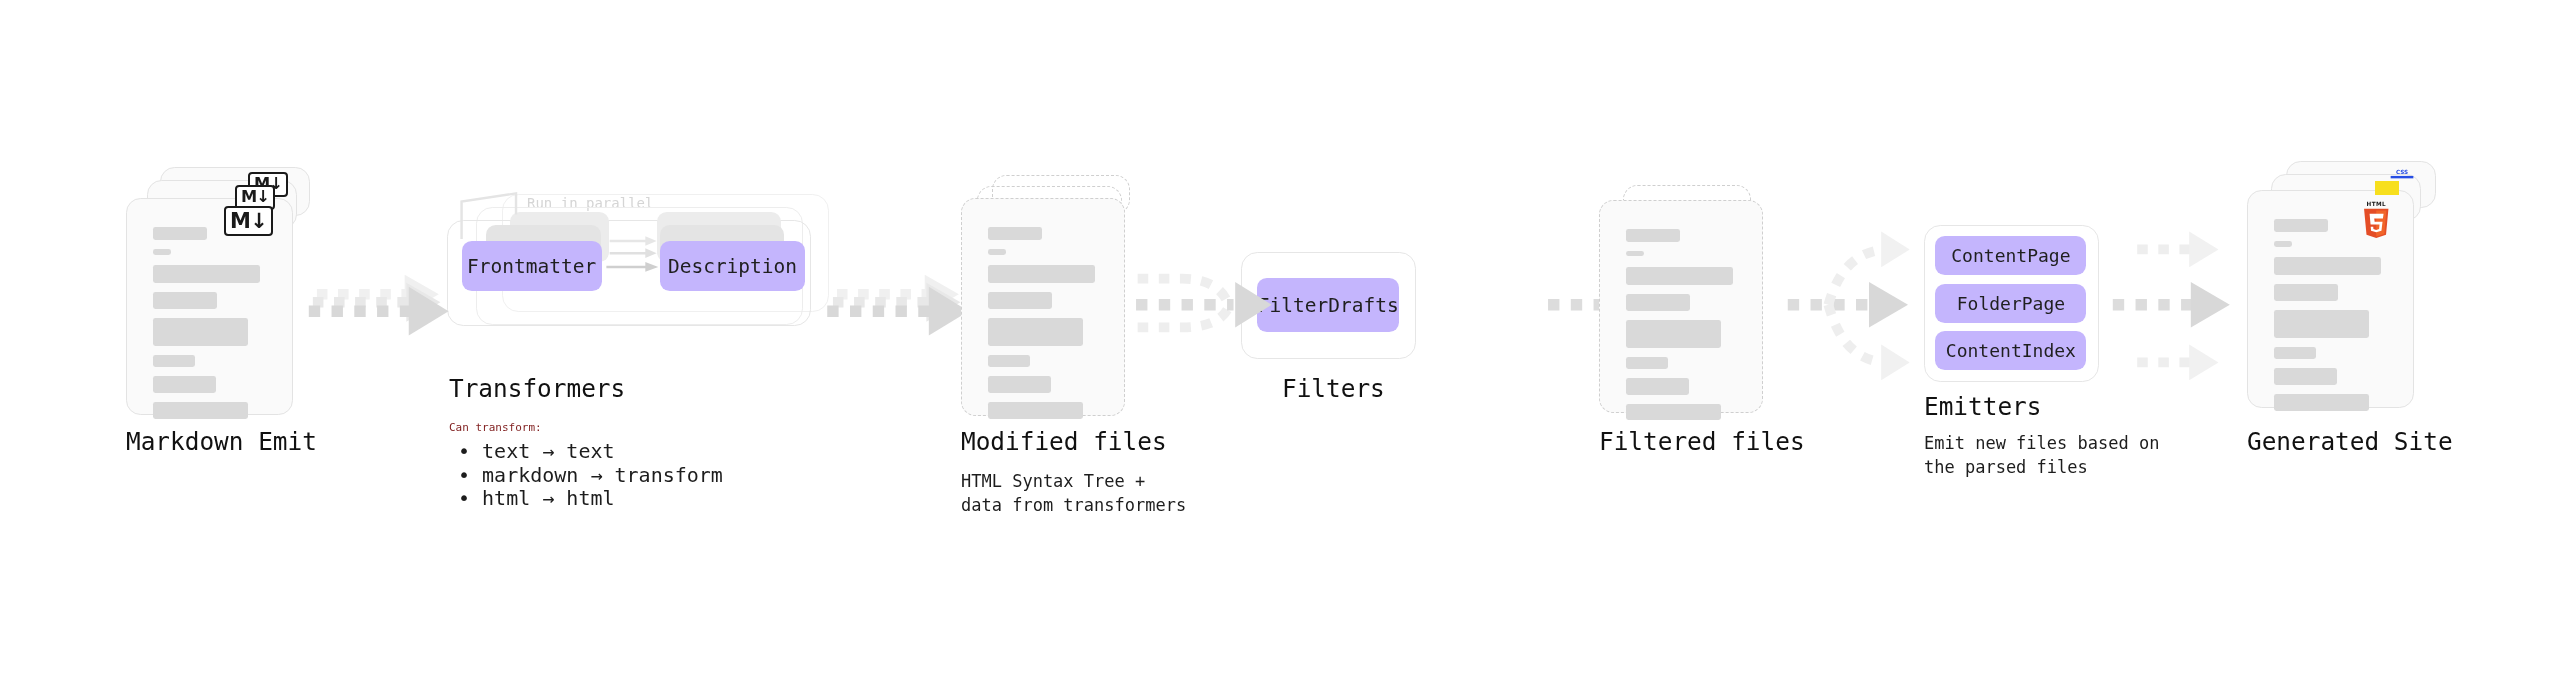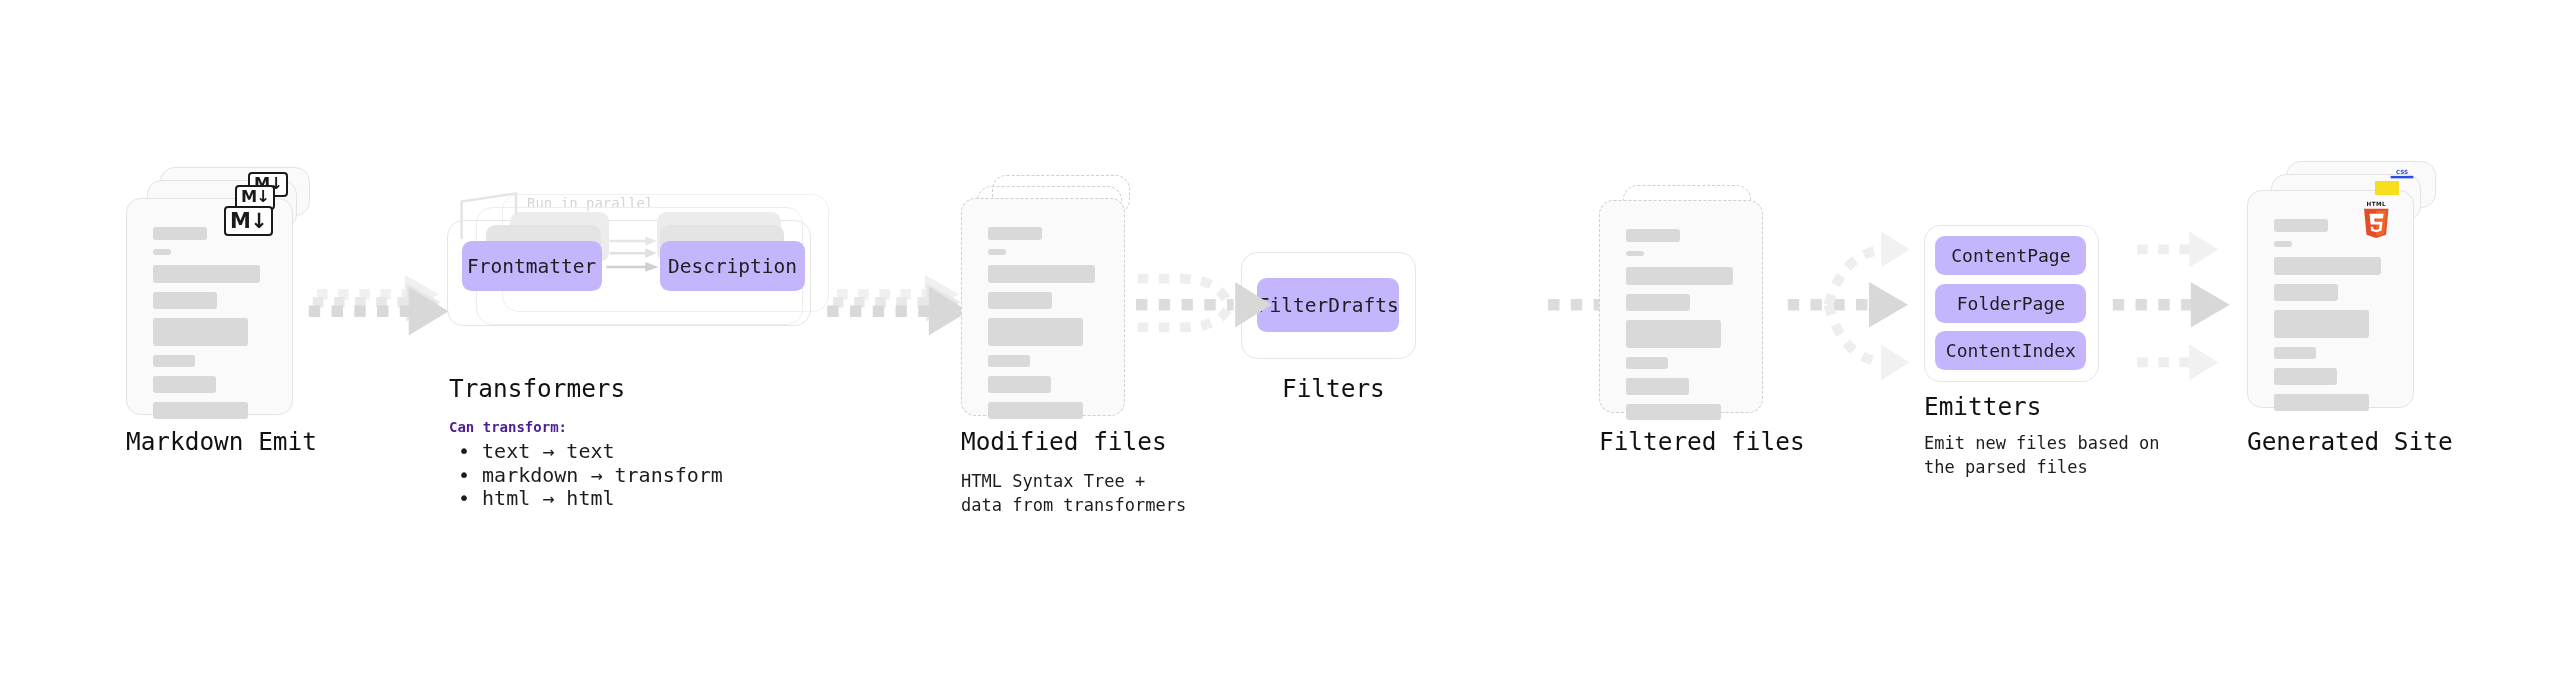--- a/index.html
+++ b/index.html
@@ -113,25 +113,24 @@
   }
   .subcaption {
     position: absolute;
     font-size: 17px;
     line-height: 23.6px;
     color: #1d1d1d;
     white-space: pre;
   }
   .sub-title {
     position: absolute;
-    font-size: 14px;
+    font-size: 11px;
     line-height: 23.6px;
-    color: #4c1d95;
-    white-space: nowrap;
-    font-weight: bold;
+    color: #7f1d1d;
+    white-space: nowrap;
   }
   .bullets {
     position: absolute;
     font-size: 20px;
     line-height: 23.6px;
     color: #1d1d1d;
     white-space: nowrap;
   }
   .bullets div { white-space: nowrap; }
 

